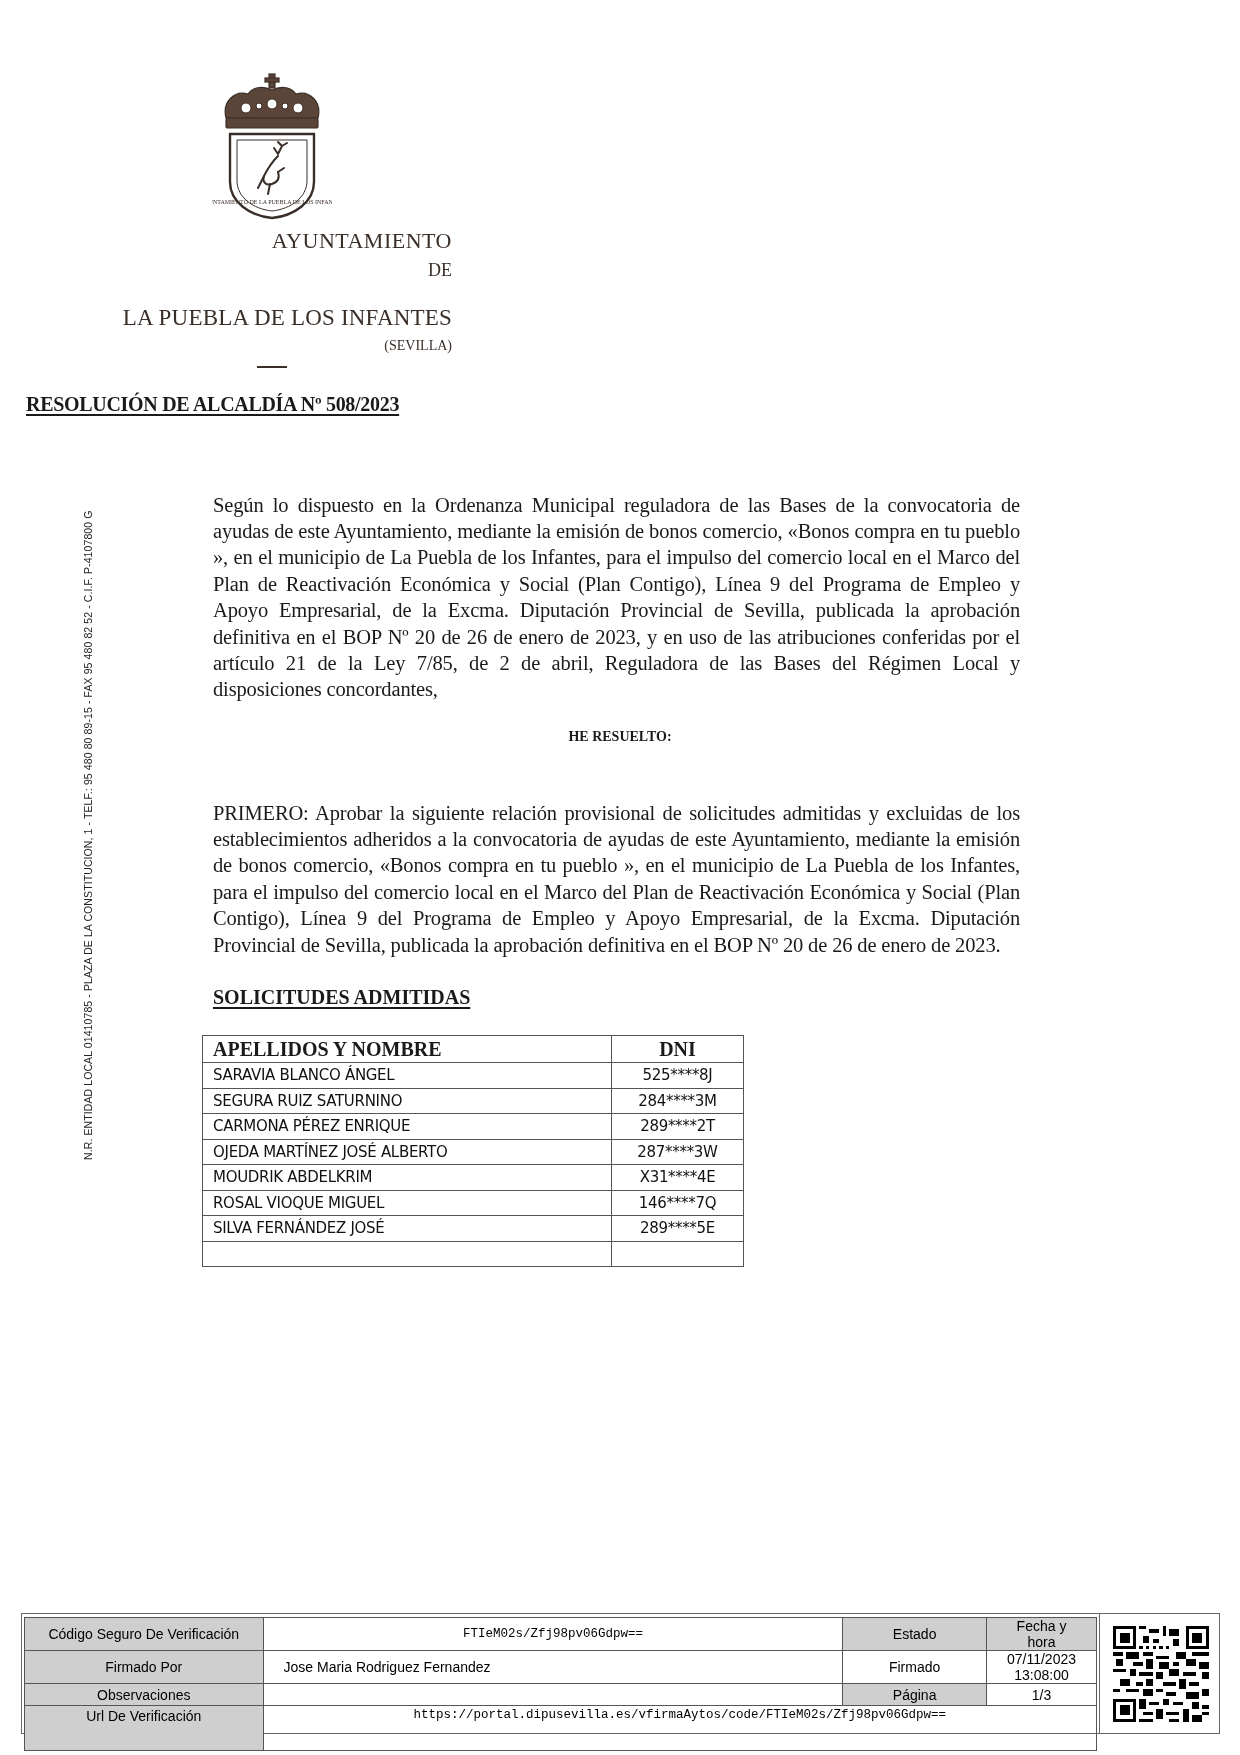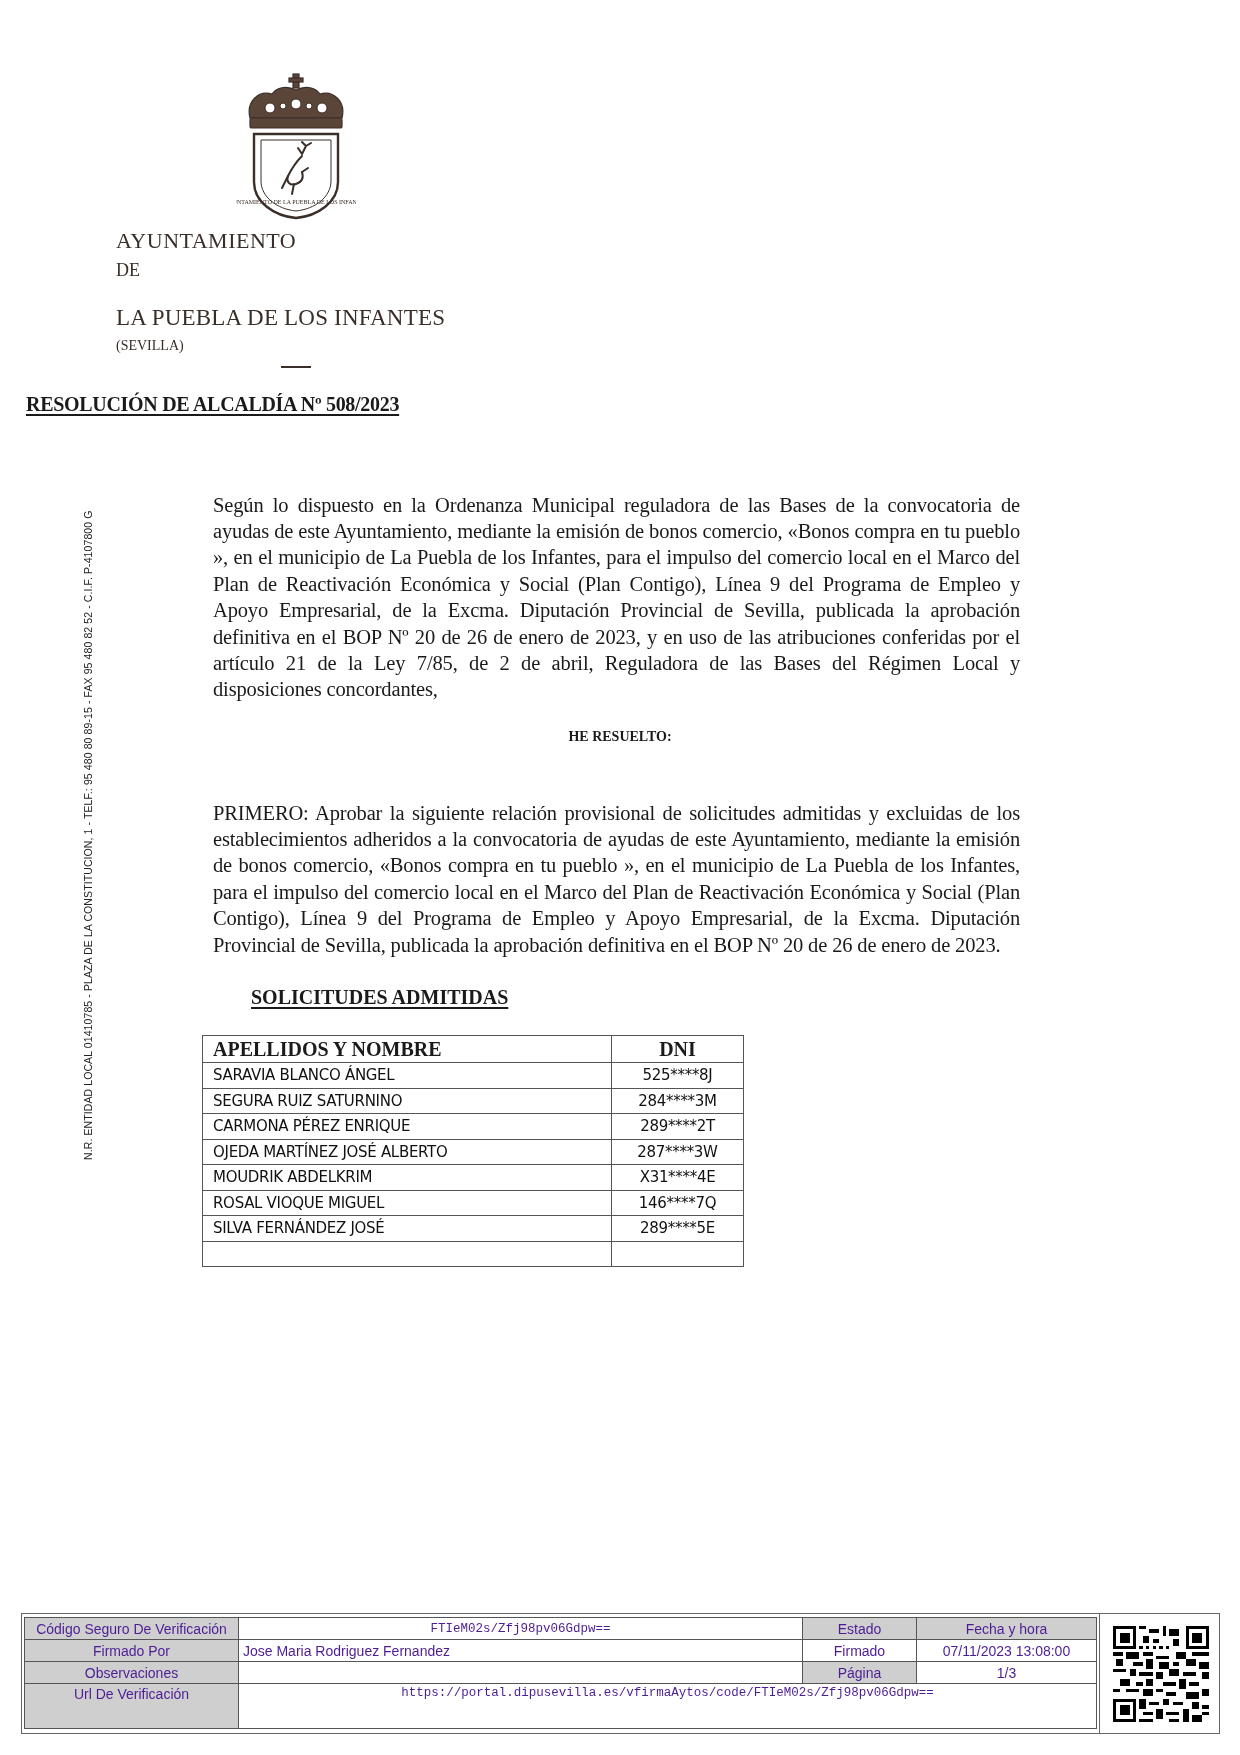--- a/index.html
+++ b/index.html
@@ -1,19 +1,19 @@
 <!DOCTYPE html>
 <html><head>
   <meta charset="utf-8">
   <style>
     html, body { margin: 0; padding: 0; background: #ffffff; }
     body { width: 1240px; height: 1755px; position: relative; overflow: hidden; color: #1a1a1a; }
 
     
-    .letterhead { position: absolute; left: 116px; top: 72px; width: 360px; text-align: left; color: #3a2e28; }
+    .letterhead { position: absolute; left: 92px; top: 72px; width: 360px; text-align: right; color: #3a2e28; }
     .crest { width: 120px; height: 148px; margin: 0 auto; display: block; }
     .lh-line1 { font-family: "Liberation Serif", serif; font-size: 22px; letter-spacing: 0.5px; margin-top: 8px; }
     .lh-line2 { font-family: "Liberation Serif", serif; font-size: 18px; margin-top: 6px; }
     .lh-line3 { font-family: Liberation Serif, serif; font-size: 23px; margin-top: 24px; letter-spacing: 0.2px; }
     .lh-line4 { font-family: "Liberation Serif", serif; font-size: 14px; margin-top: 7px; }
     .lh-rule { width: 30px; height: 2px; background: #3a2e28; margin: 12px auto 0; }
 
     
     .side-text {
       position: absolute; left: 82px; top: 1160px;
@@ -38,21 +38,21 @@
     .para-2 { top: 779px; }
 
     .resolved {
       position: absolute; left: 0; width: 1240px; top: 729px; text-align: center;
       font-family: "Liberation Serif", serif; font-weight: bold; font-size: 14px;
     }
 
     .section-title {
       position: absolute; left: 213px; top: 986px;
       font-family: "Liberation Serif", serif; font-weight: bold; font-size: 20px;
-      text-decoration: underline; text-underline-offset: 3px; margin-left: 38px;
+      text-decoration: underline; text-underline-offset: 3px;
     }
 
     
     .adm-table {
       position: absolute; left: 202px; top: 1035px; width: 542px;
       border-collapse: collapse; border: 1.5px solid #555;
     }
     .adm-table th, .adm-table td { border: 1.5px solid #555; padding: 0 10px; height: 24.5px; }
     .adm-table th {
       font-family: "Liberation Serif", serif; font-weight: bold; font-size: 20px; height: 26px;
@@ -65,21 +65,21 @@
 
     
     .sig-box {
       position: absolute; left: 21px; top: 1613px; width: 1199px; height: 121px;
       border: 1.5px solid #666; box-sizing: border-box;
     }
     .sig-table {
       position: absolute; left: 24px; top: 1617px; width: 1073px;
       border-collapse: collapse; border: 1.5px solid #666;
     }
-    .sig-table td { border: 1.5px solid #555; height: 21px; padding: 0 4px; font-family: "Liberation Sans", sans-serif; font-size: 14px; color: #4c1d95; }
+    .sig-table td { border: 1.5px solid #555; height: 21px; padding: 0 20px; font-family: "Liberation Sans", sans-serif; font-size: 14px; color: #000000; }
     .sig-table td.label { background: #cfcfcf; text-align: center; width: 205px; }
     .sig-table td.mono { font-family: "Liberation Mono", monospace; font-size: 12.5px; text-align: center; }
     .sig-table td.plain { text-align: left; }
     .sig-table td.center { text-align: center; }
     .sig-table td.hdr { background: #cfcfcf; text-align: center; }
     .sig-table tr.url-row td { height: 42px; vertical-align: top; padding-top: 2px; }
     .qr-wrap { position: absolute; left: 1099px; top: 1613px; width: 121px; height: 121px; border-left: 1.5px solid #666; display: flex; align-items: center; justify-content: center; }
     .qr { width: 96px; height: 96px; }
   </style>
 </head>

